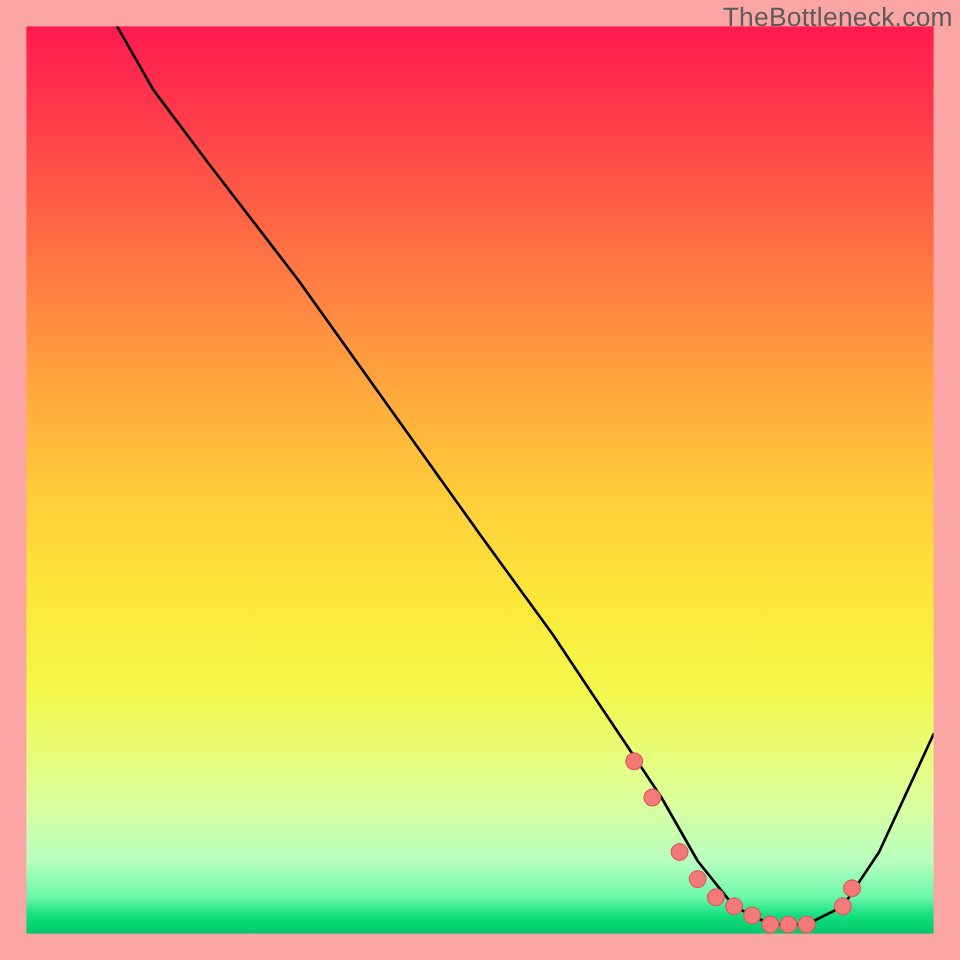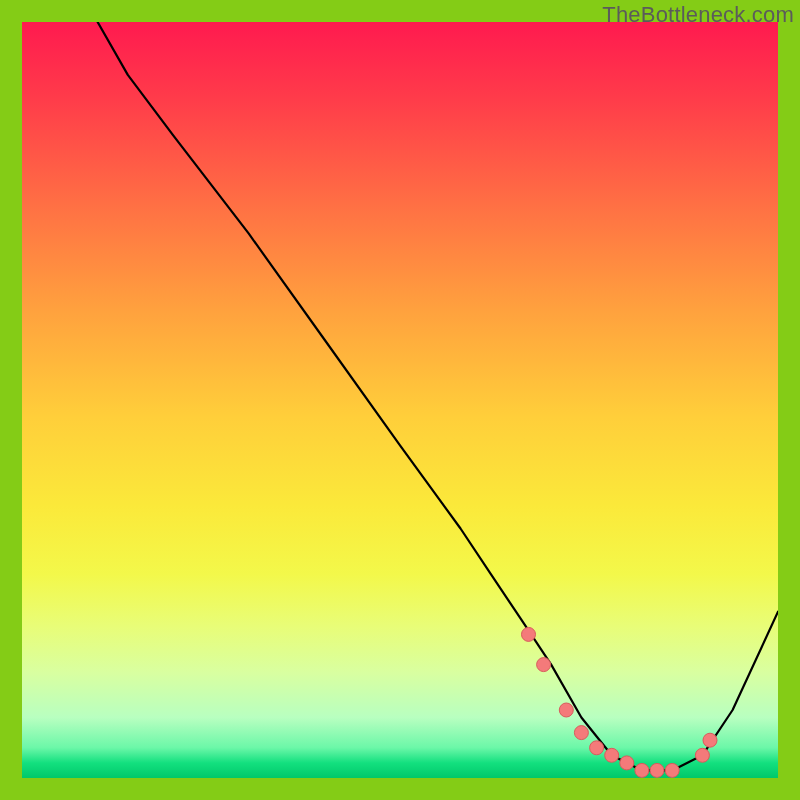--- a/index.html
+++ b/index.html
@@ -8,21 +8,21 @@
     width: 800px;
     height: 800px;
     background: #000;
     overflow: hidden;
     font-family: Arial, Helvetica, sans-serif;
   }
   .frame {
     position: relative;
     width: 800px;
     height: 800px;
-    background: #84cc16;
+    background: #fca5a5;
   }
   .plot {
     position: absolute;
     left: 22px;
     top: 22px;
     width: 756px;
     height: 756px;
     background: linear-gradient(
       to bottom,
       #ff1a4f 0%,

